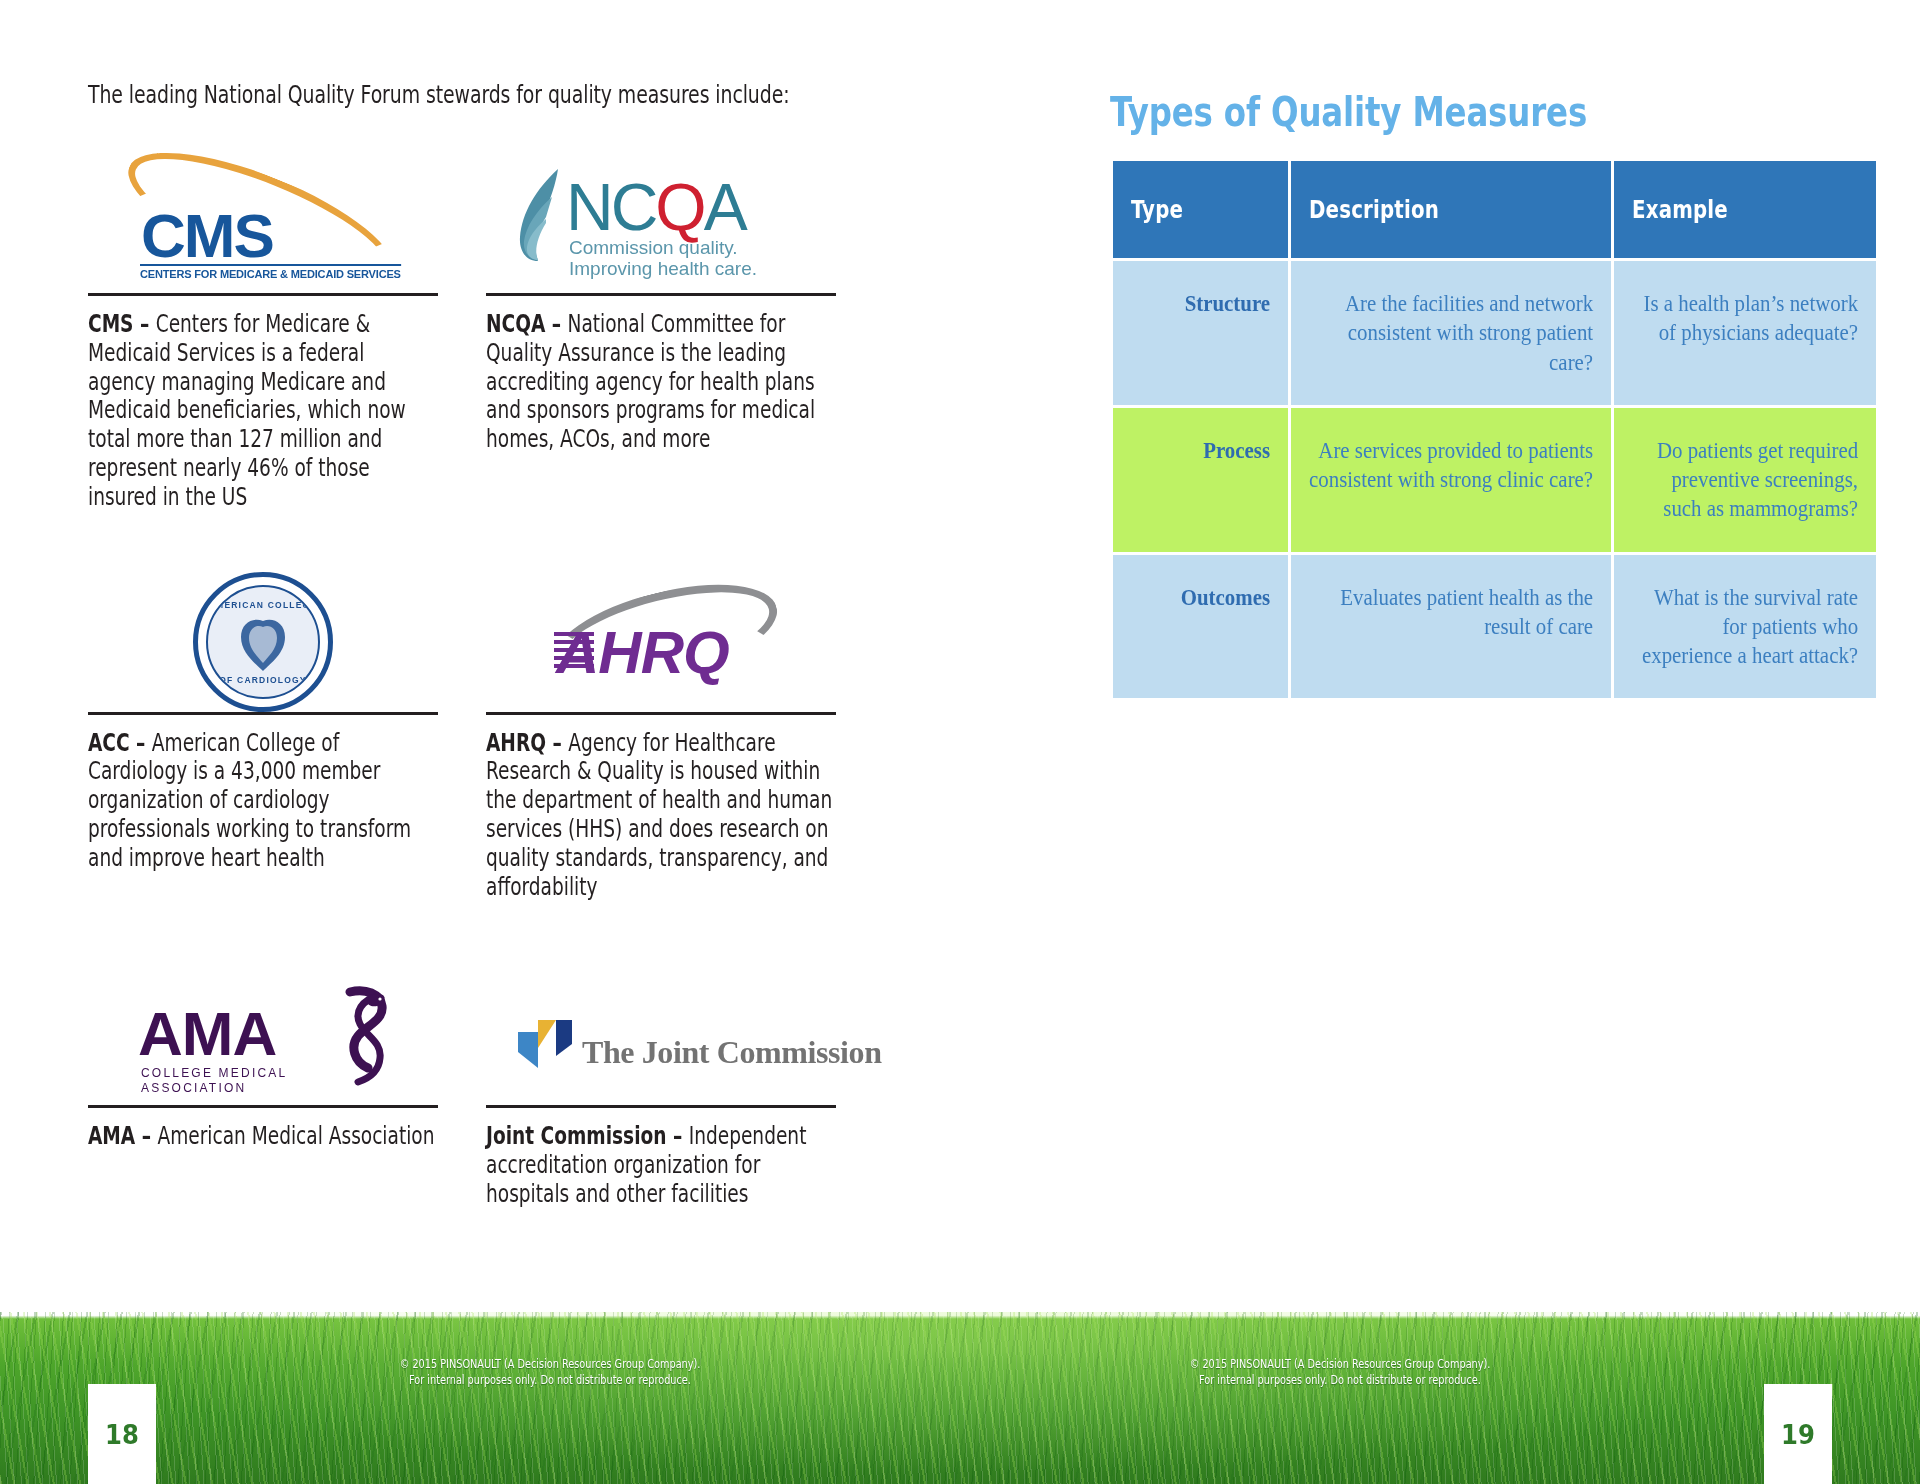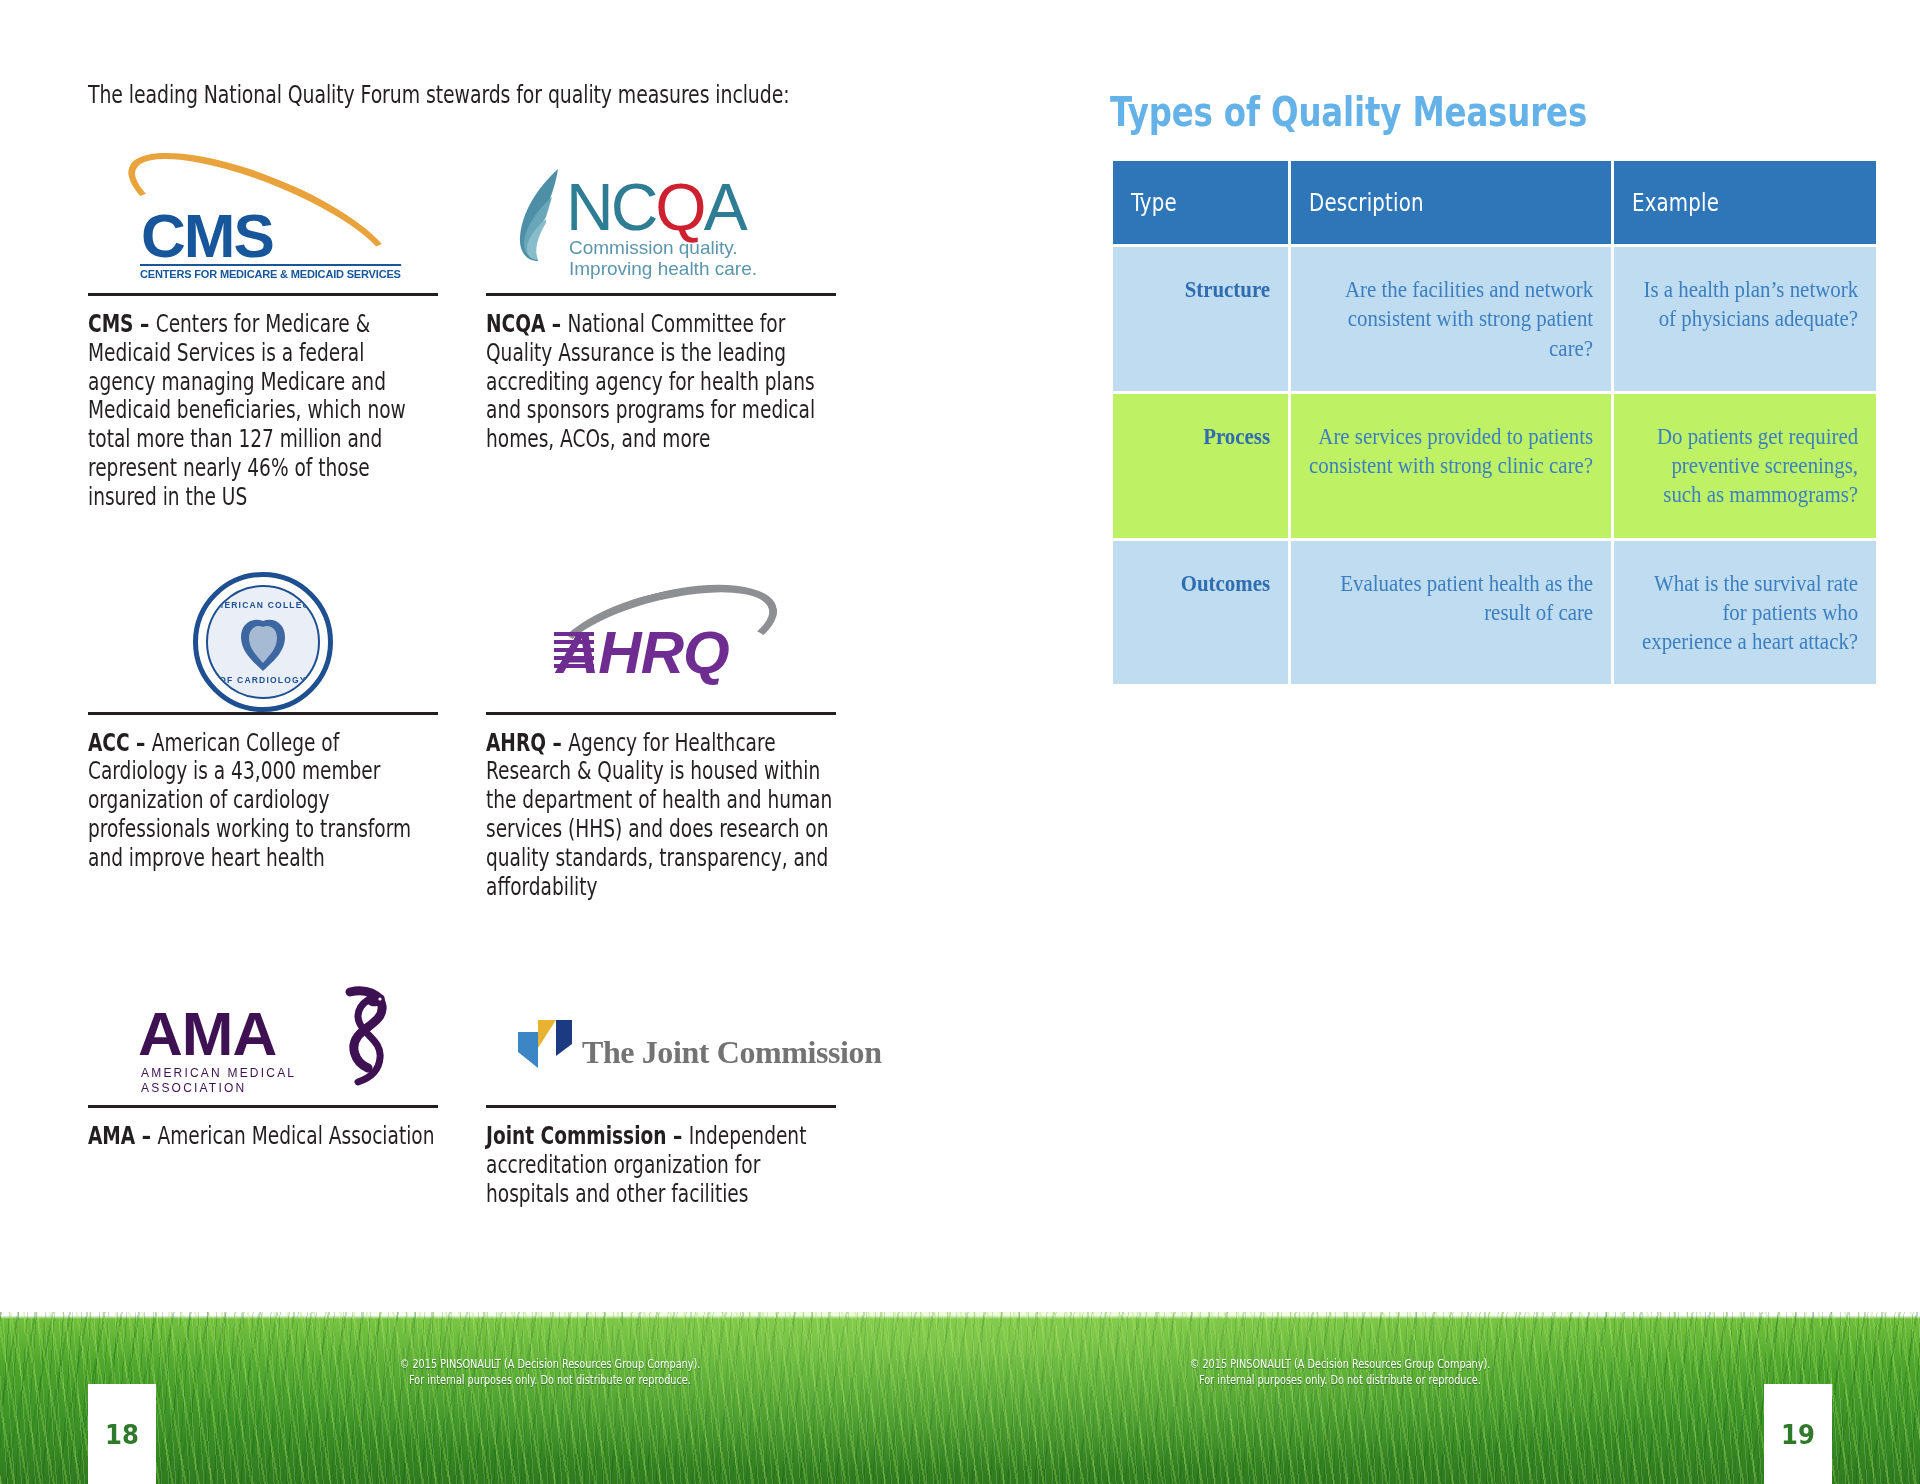--- a/index.html
+++ b/index.html
@@ -239,24 +239,24 @@
   table.qtable {
     border-collapse: separate;
     border-spacing: 3px;
     width: 760px;
     table-layout: fixed;
   }
   table.qtable th {
     background: #2f76b8;
     color: #ffffff;
     font-family: "Liberation Sans Narrow", "DejaVu Sans Condensed", "Liberation Sans", sans-serif;
-    font-weight: 400;
+    font-weight: 700;
     font-size: 25px;
     text-align: left;
-    padding: 27px 18px;
+    padding: 34px 18px;
     letter-spacing: 0.2px;
   }
   table.qtable th > span { display: inline-block; transform: scaleX(0.88); transform-origin: left center; }
   table.qtable td {
     font-family: Liberation Serif, serif;
     font-size: 24px;
     line-height: 1.22;
     padding: 28px 18px;
     vertical-align: top;
     color: #3c7fc0;
@@ -420,21 +420,21 @@
 
       </div>
 
       <div class="logo-row" style="margin-top:84px;">
 
         <div class="logo-cell">
           <div class="logo-box" style="height:120px;">
             <div class="ama-logo">
               <div class="ama-word">AMA</div>
               <div class="ama-sub">
-                <div>AMERICAN MEDICAL</div>
+                <div>COLLEGE MEDICAL</div>
                 <div>ASSOCIATION</div>
               </div>
               <svg class="ama-caduceus" viewBox="0 0 62 104">
                 <path d="M18 6 C34 2 48 8 50 20 C52 34 34 40 26 50 C18 60 22 76 36 82" stroke="#3d1152" stroke-width="9" fill="none" stroke-linecap="round"></path>
                 <path d="M46 10 C30 14 22 26 28 38 C34 50 50 56 48 72 C47 84 38 92 26 96" stroke="#3d1152" stroke-width="7" fill="none" stroke-linecap="round"></path>
                 <ellipse cx="44" cy="14" rx="9" ry="6" fill="#3d1152" transform="rotate(-18 44 14)"></ellipse>
                 <circle cx="48" cy="13" r="1.6" fill="#ffffff"></circle>
               </svg>
             </div>
           </div>

